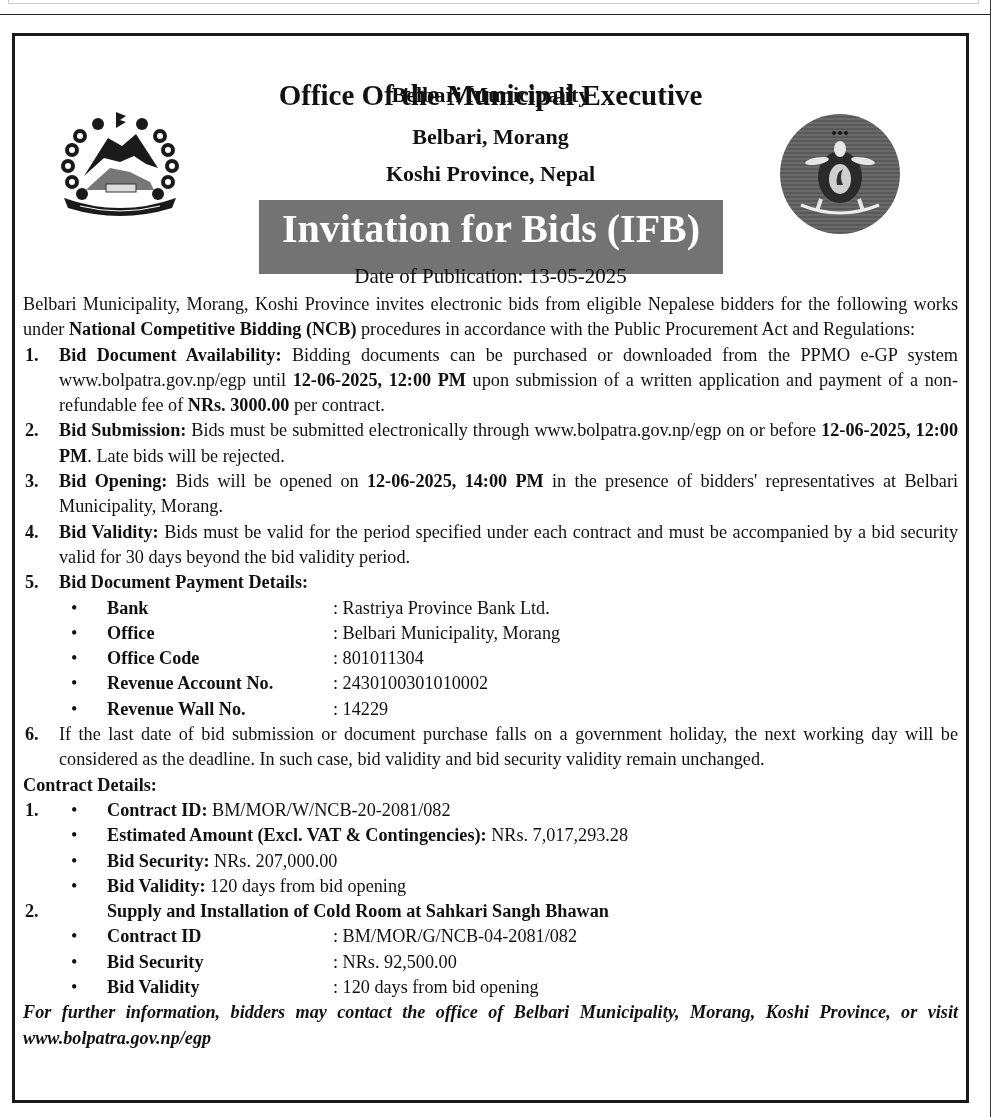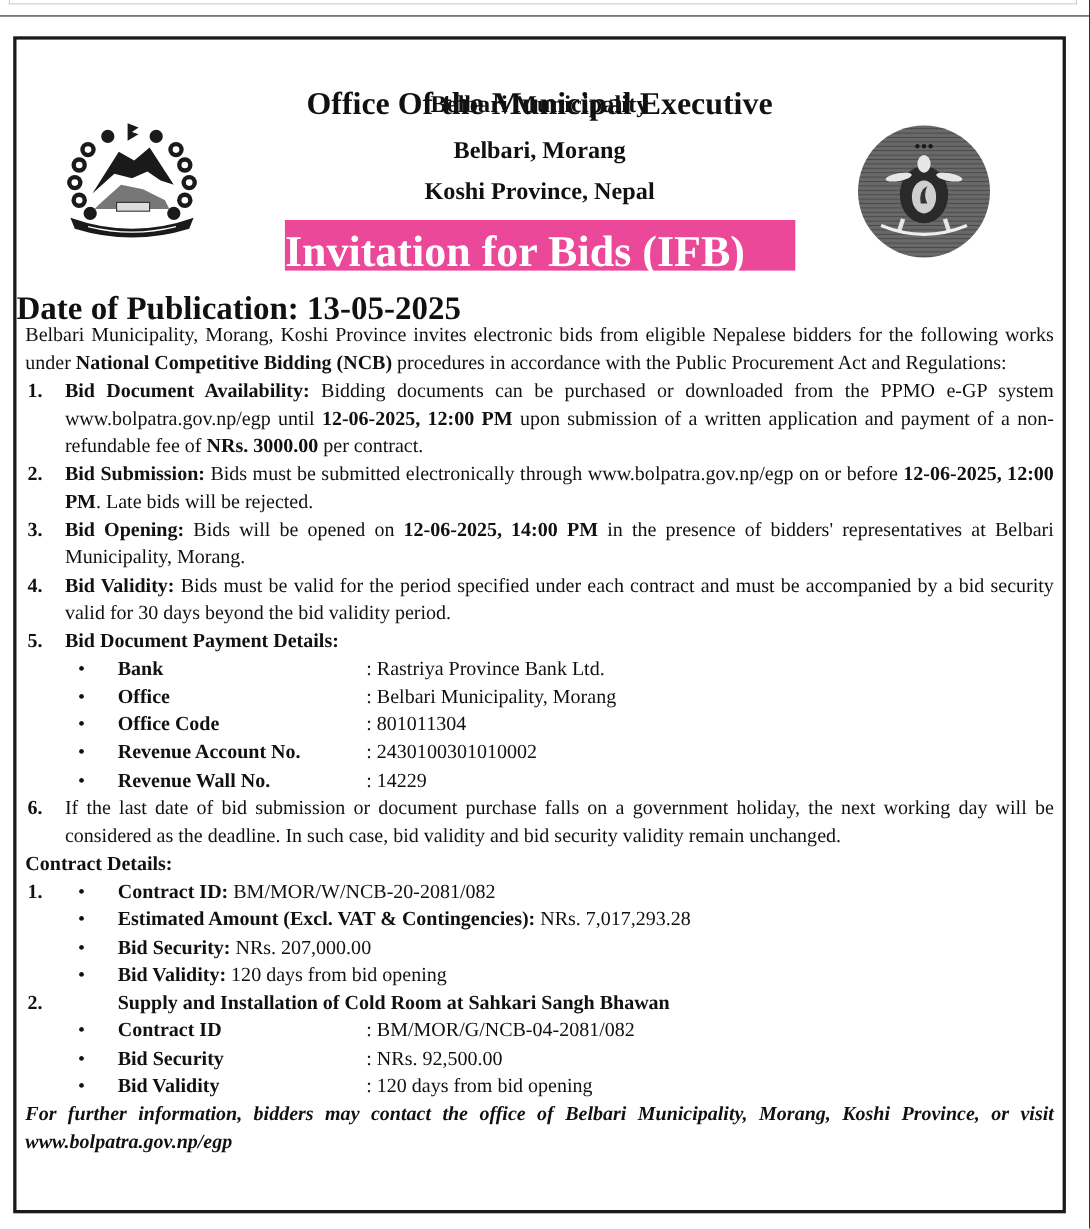--- a/index.html
+++ b/index.html
@@ -7,23 +7,23 @@
          font-family: "Liberation Serif", "DejaVu Serif", serif; color: #111; }
   .topstrip { position: absolute; left: 0; top: 0; width: 991px; height: 14px; border-bottom: 1px solid #222; }
   .topstrip .inner { position: absolute; left: 8px; right: 12px; top: 0; height: 3px; border: 1px solid #ccc; border-top: none; }
   .rightline { position: absolute; right: 0; top: 0; width: 1px; height: 1117px; background: #333; }
   .frame { position: absolute; left: 12px; top: 33px; width: 951px; height: 1064px; border: 3px solid #1a1a1a; }
   .header { position: absolute; left: 0; right: 0; top: 0; height: 220px; }
   .h1 { position: absolute; left: 0; right: 0; top: 6px; text-align: center; font-weight: bold; font-size: 22px; letter-spacing: 0.1px; margin-top: 40px; }
   .h2 { position: absolute; left: 0; right: 0; top: 43px; text-align: center; font-weight: bold; font-size: 29px; }
   .h3 { position: absolute; left: 0; right: 0; top: 88px; text-align: center; font-weight: bold; font-size: 22px; }
   .h4 { position: absolute; left: 0; right: 0; top: 125px; text-align: center; font-weight: bold; font-size: 22px; }
-  .ifb { position: absolute; left: 244px; top: 164px; width: 464px; height: 46px; background: #ec4899; color: #fff;
-         font-weight: bold; font-size: 40px; line-height: 58px; text-align: left; }
-  .pubdate { position: absolute; left: 0; right: 0; top: 228px; text-align: left; font-weight: bold; font-size: 30px; }
+  .ifb { position: absolute; left: 244px; top: 164px; width: 464px; height: 74px; background: #737373; color: #fff;
+         font-weight: bold; font-size: 40px; line-height: 58px; text-align: center; }
+  .pubdate { position: absolute; left: 0; right: 0; top: 228px; text-align: center; font-weight: normal; font-size: 21px; }
   .emblem-left { position: absolute; left: 35px; top: 70px; width: 140px; height: 120px; }
   .emblem-right { position: absolute; left: 762px; top: 75px; width: 126px; height: 126px; }
   .body { position: absolute; left: 8px; right: 8px; top: 256px; font-size: 18.2px; line-height: 25.3px; }
   .para { text-align: justify; text-align-last: left; margin: 0; }
   .ol-item { position: relative; padding-left: 36px; text-align: justify; }
   .ol-item .num { position: absolute; left: 2px; top: 0; font-weight: bold; }
   .bullets { margin: 0; padding: 0; }
   .brow { position: relative; padding-left: 84px; height: 25.3px; white-space: nowrap; }
   .brow .dot { position: absolute; left: 48px; top: 0; }
   .brow .lbl { font-weight: bold; display: inline-block; width: 226px; }

